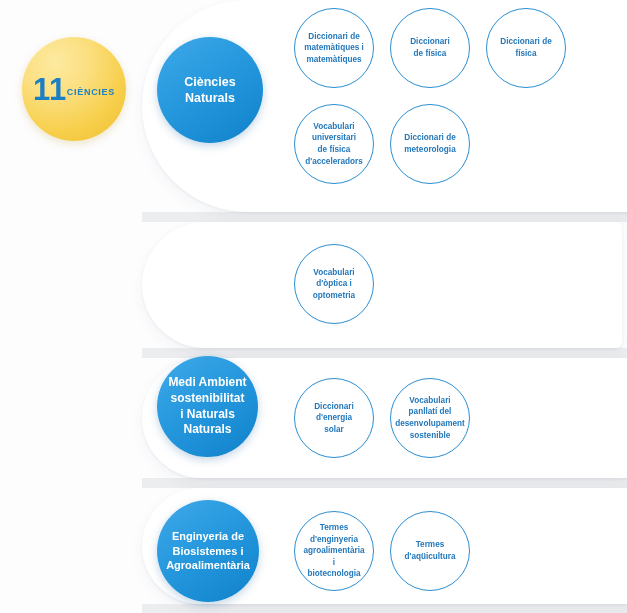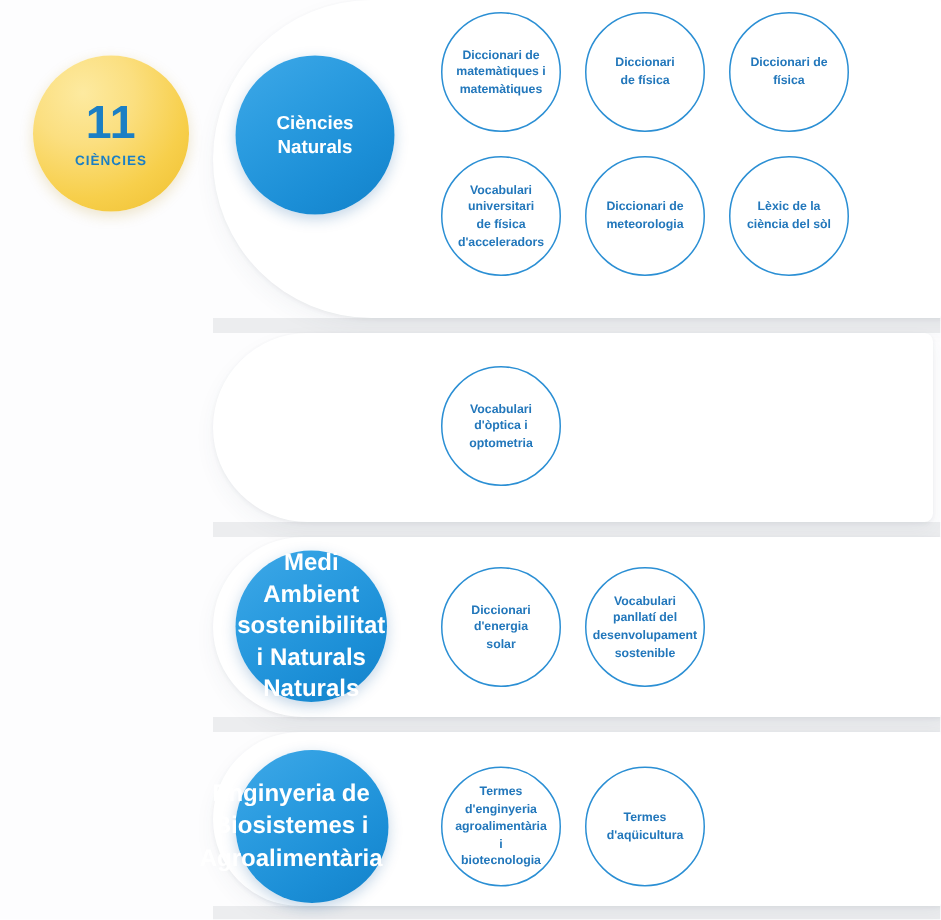--- a/index.html
+++ b/index.html
@@ -44,21 +44,21 @@
   .count-bubble {
     position: absolute;
     left: 22px;
     top: 37px;
     width: 104px;
     height: 104px;
     border-radius: 50%;
     background: radial-gradient(circle at 32% 24%, #fdeaa0 0%, #fbdf80 32%, #f7cf4b 66%, #eebe2e 100%);
     box-shadow: 0 3px 9px rgba(180,140,20,0.22);
     display: flex;
-    flex-direction: column;
+    flex-direction: row;
     align-items: center;
     justify-content: center;
     text-align: center;
   }
   .count-num {
     color: #1b7fc4;
     font-size: 31px;
     font-weight: bold;
     line-height: 1;
     letter-spacing: 0.5px;
@@ -164,41 +164,35 @@
     </span>
   </div>
 
   <div class="res-circle" style="left:390px;top:104px;">
     <span>
       <span>Diccionari de</span><br>
       <span>meteorologia</span>
     </span>
   </div>
 
-  <div class="res-circle" style="left:486px;top:104px;">
-    <span>
-      <span>Lèxic de la</span><br>
-      <span>ciència del sòl</span>
-    </span>
-  </div>
 
   <div class="panel" style="left:142px;top:222px;width:480px;height:126px;border-radius:66px 6px 6px 66px;"></div>
 
 
   <div class="res-circle" style="left:294px;top:244px;">
     <span>
       <span>Vocabulari</span><br>
       <span>d'òptica i</span><br>
       <span>optometria</span>
     </span>
   </div>
 
   <div class="panel" style="left:142px;top:358px;width:490px;height:120px;border-radius:62px 6px 6px 62px;"></div>
 
-  <div class="cat-circle" style="left:157px;top:367px;width:101px;height:101px;font-size:16px;">
+  <div class="cat-circle" style="left:157px;top:356px;width:101px;height:101px;font-size:12px;">
     <span>
       <span>Medi Ambient</span><br>
       <span>sostenibilitat</span><br>
       <span>i Naturals</span><br>
       <span>Naturals</span>
     </span>
   </div>
 
   <div class="res-circle" style="left:294px;top:378px;">
     <span>
@@ -212,21 +206,21 @@
     <span>
       <span>Vocabulari</span><br>
       <span>panllatí del</span><br>
       <span>desenvolupament</span><br>
       <span>sostenible</span>
     </span>
   </div>
 
   <div class="panel" style="left:142px;top:488px;width:490px;height:116px;border-radius:60px 6px 6px 60px;"></div>
 
-  <div class="cat-circle" style="left:157px;top:500px;width:102px;height:102px;font-size:16px;justify-content:flex-end;">
+  <div class="cat-circle" style="left:157px;top:500px;width:102px;height:102px;font-size:11px;">
     <span>
       <span>Enginyeria de</span><br>
       <span>Biosistemes i</span><br>
       <span>Agroalimentària</span>
     </span>
   </div>
 
   <div class="res-circle" style="left:294px;top:511px;">
     <span>
       <span>Termes</span><br>

